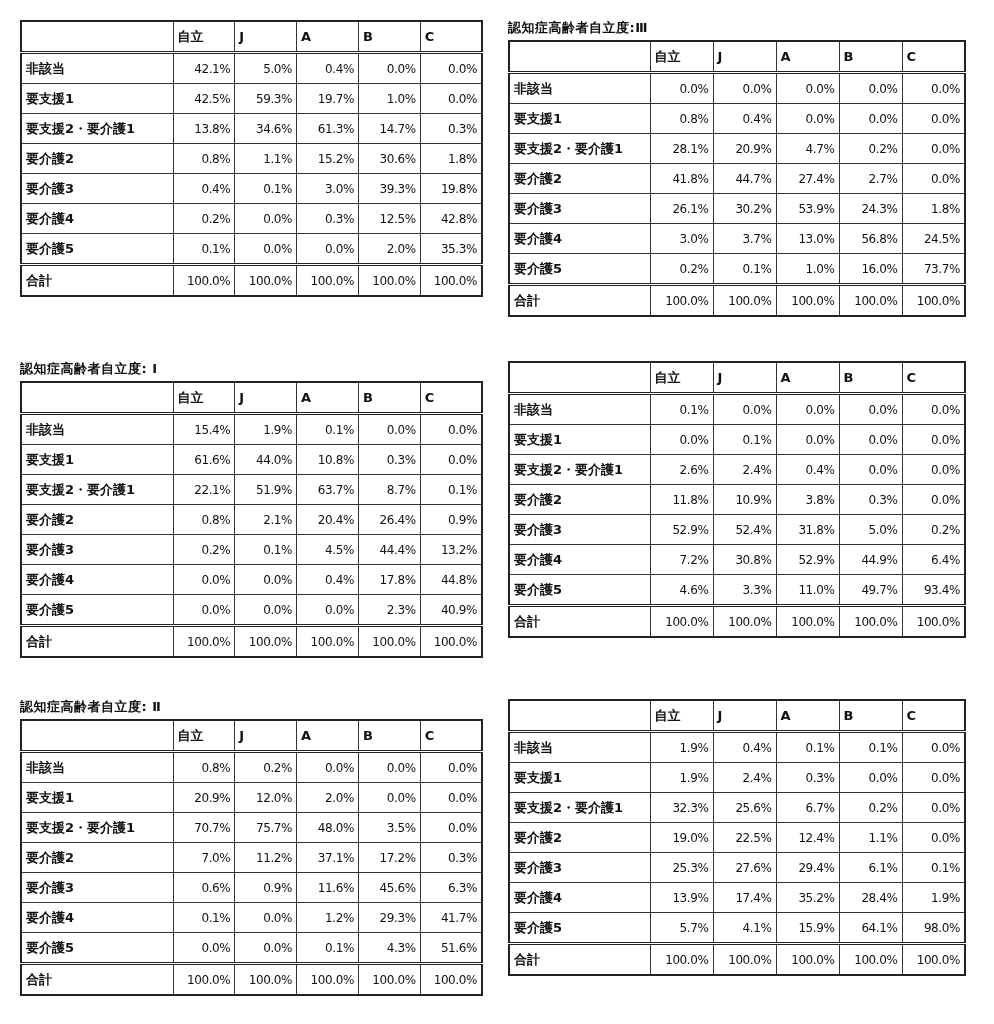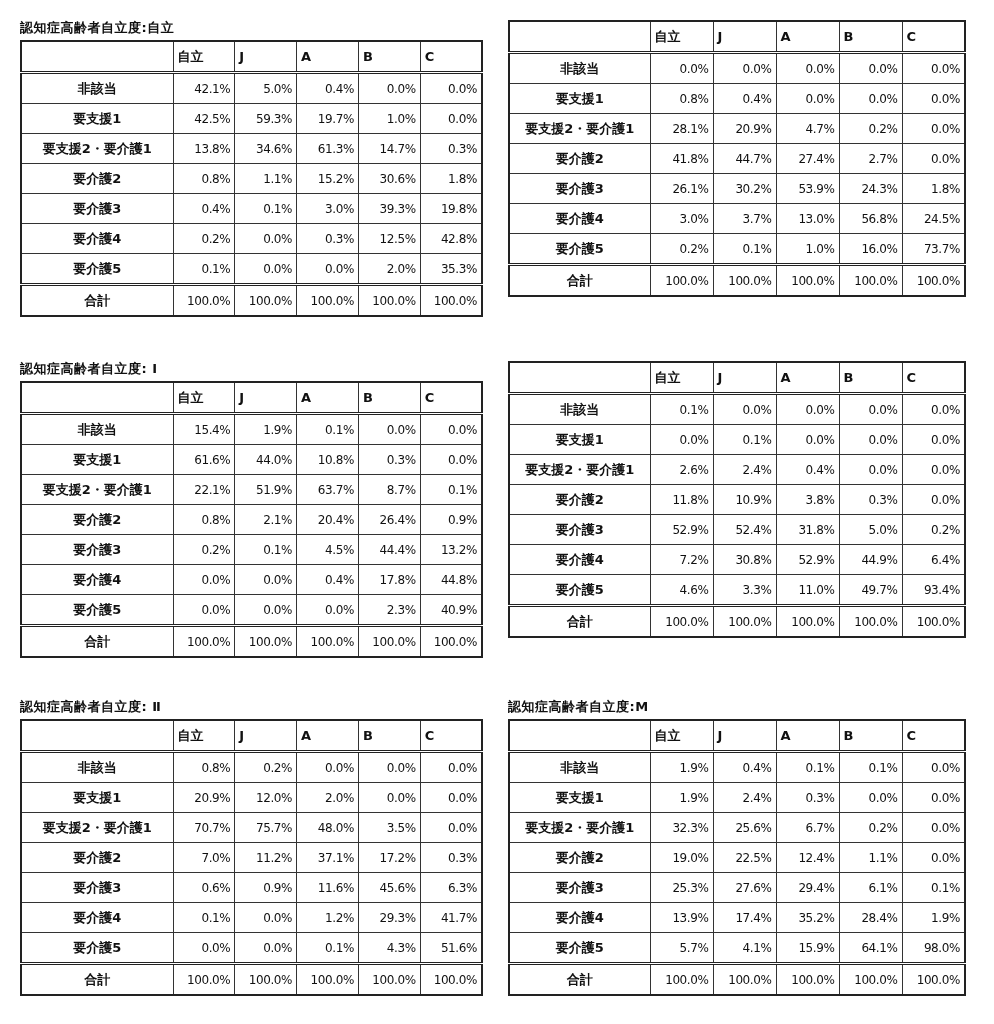--- a/index.html
+++ b/index.html
@@ -3,36 +3,35 @@
 <meta charset="utf-8">
 <style>
   html, body { margin: 0; padding: 0; background: #ffffff; }
   body { width: 994px; height: 1024px; position: relative; overflow: hidden;
          font-family: "DejaVu Sans", "Liberation Sans", sans-serif; color: #111; }
   .block { position: absolute; }
   .title { font-size: 13px; font-weight: bold; height: 20px; line-height: 20px; letter-spacing: 0.5px; }
   table { border-collapse: collapse; table-layout: fixed; border: 2px solid #222; }
   td, th { border: 1px solid #333; height: 29px; padding: 0 4px; font-size: 12px; white-space: nowrap; overflow: hidden; }
   th { font-weight: bold; text-align: left; font-size: 13px; }
-  td.lbl { text-align: center; font-weight: bold; font-size: 13px; }
+  td.lbl { text-align: left; font-weight: bold; font-size: 13px; }
   td.val { text-align: right; letter-spacing: -0.4px; }
   tr.hdr th { border-bottom: 3px double #222; }
   tr.pre-total td { border-bottom: 3px double #222; }
   .left { left: 20px; }
   .right { left: 508px; }
   .left table { width: 463px; }
   .right table { width: 458px; }
   .left col.c-lbl { width: 152px; }
   .right col.c-lbl { width: 141px; }
 </style>
 </head>
 <body>
 
 <div class="block left" style="top:18px;">
-  <div class="title">認知症高齢者自立度:自立</div>
   <table style="margin-top:2px;">
     <colgroup>
         <col class="c-lbl">
         <col>
         <col>
         <col>
         <col>
         <col>
       </colgroup>
   <tbody>
@@ -106,20 +105,21 @@
           <td class="val">100.0%</td>
           <td class="val">100.0%</td>
           <td class="val">100.0%</td>
           <td class="val">100.0%</td>
         </tr>
       </tbody>
     </table>
 </div>
 
 <div class="block right" style="top:18px;">
+  <div class="title">認知症高齢者自立度:Ⅲ</div>
   <table style="margin-top:2px;">
     <colgroup>
         <col class="c-lbl">
         <col>
         <col>
         <col>
         <col>
         <col>
       </colgroup>
   <tbody>
@@ -456,21 +456,20 @@
           <td class="val">100.0%</td>
           <td class="val">100.0%</td>
           <td class="val">100.0%</td>
           <td class="val">100.0%</td>
         </tr>
       </tbody>
     </table>
 </div>
 
 <div class="block right" style="top:697px;">
-  <div class="title">認知症高齢者自立度:M</div>
   <table style="margin-top:2px;">
     <colgroup>
         <col class="c-lbl">
         <col>
         <col>
         <col>
         <col>
         <col>
       </colgroup>
   <tbody>

